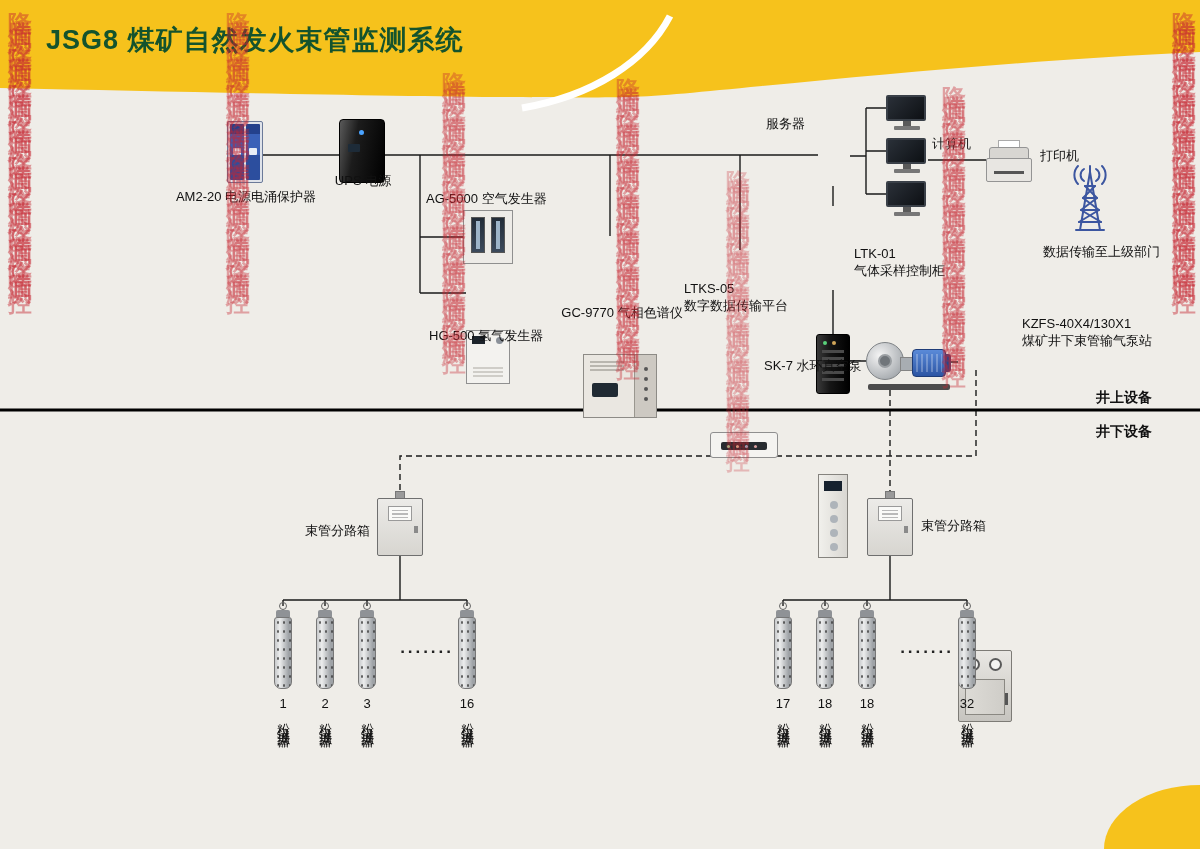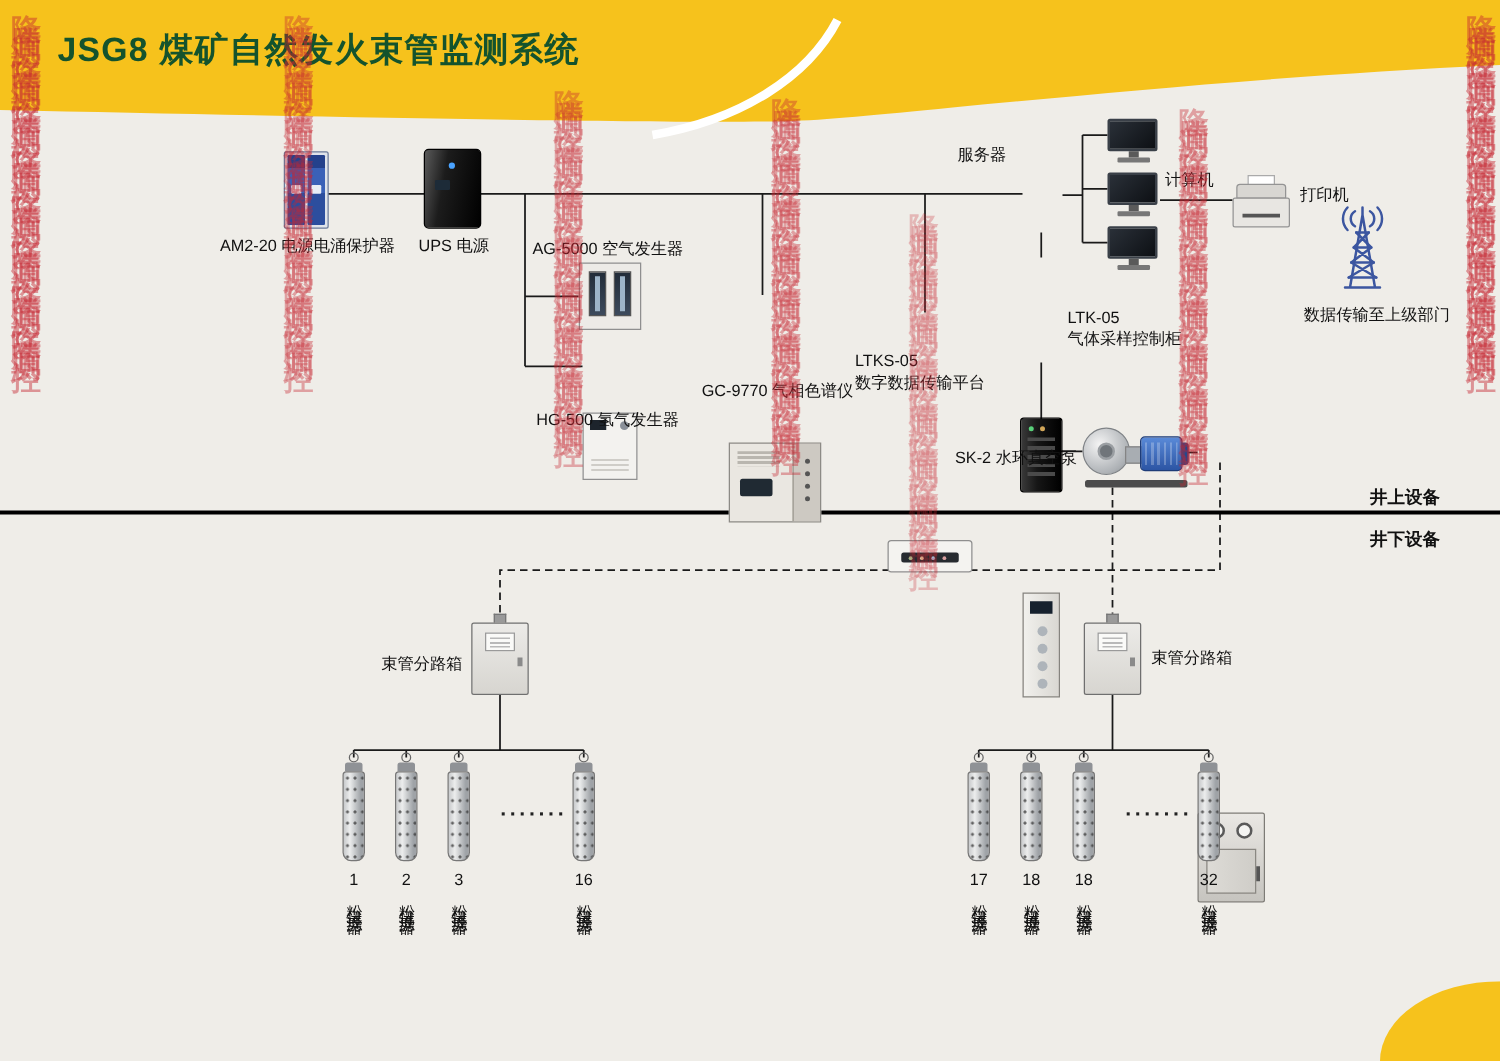--- a/index.html
+++ b/index.html
@@ -177,21 +177,21 @@
     <path d="M0,410 H1200" stroke="#000" stroke-width="3.2"></path>
   </svg>
 
   <div class="dev am2" style="left:227px;top:121px">
       <i></i>
       <i></i>
     </div>
   <div class="lbl" style="left:170px;top:189px;width:152px;text-align:center">AM2-20 电源电涌保护器</div>
 
   <div class="dev ups" style="left:339px;top:119px"></div>
-  <div class="lbl" style="left:330px;top:189px;width:66px;text-align:center">UPS 电源</div>
+  <div class="lbl" style="left:330px;top:173px;width:66px;text-align:center">UPS 电源</div>
 
   <div class="lbl" style="left:426px;top:191px">AG-5000 空气发生器</div>
   <div class="dev ag" style="left:463px;top:210px">
       <i></i>
       <i></i>
     </div>
 
   <div class="dev hg" style="left:466px;top:266px">
       <div class="vents"></div>
     </div>
@@ -242,39 +242,43 @@
       <path d="M32,10 L22,68 M32,10 L42,68 M32,4 V10 M18,68 H46"></path>
       <path d="M27,24 H37 M25,36 H39 M23,48 H41 M21,60 H43"></path>
       <path d="M27,24 L39,36 M37,24 L25,36 M25,36 L41,48 M39,36 L23,48 M23,48 L43,60 M41,48 L21,60"></path>
       <path d="M26,7 A7,7 0 0 0 26,19 M20,4 A13,13 0 0 0 20,22 M38,7 A7,7 0 0 1 38,19 M44,4 A13,13 0 0 1 44,22"></path>
     </g>
   </svg>
   <div class="lbl" style="left:1028px;top:244px;width:132px;text-align:right">数据传输至上级部门</div>
 
   <div class="dev ltk" style="left:818px;top:206px"></div>
   <div class="lbl" style="left:854px;top:246px">
-    <div>LTK-05</div>
+    <div>LTK-01</div>
     <div>气体采样控制柜</div>
   </div>
 
   <div class="dev kzfs" style="left:958px;top:298px">
     <div class="g1"></div>
       <div class="g2"></div>
       <div class="door"></div>
       <div class="handle"></div>
   </div>
+  <div class="lbl" style="left:1022px;top:316px">
+    <div>KZFS-40X4/130X1</div>
+    <div>煤矿井下束管输气泵站</div>
+  </div>
 
   <div class="dev pump" style="left:866px;top:334px">
     <div class="base"></div>
       <div class="head"></div>
       <div class="neck"></div>
       <div class="motor"></div>
       <div class="cap"></div>
   </div>
-  <div class="lbl" style="left:764px;top:358px">SK-2 水环真空泵</div>
+  <div class="lbl" style="left:764px;top:358px">SK-7 水环真空泵</div>
 
   <div class="lbl bold" style="left:1096px;top:388px">井上设备</div>
   <div class="lbl bold" style="left:1096px;top:422px">井下设备</div>
 
   <div class="dev bbox" style="left:377px;top:491px">
     <div class="nub"></div>
       <div class="body">
         <div class="plate"></div>
         <div class="latch"></div>
       </div>

